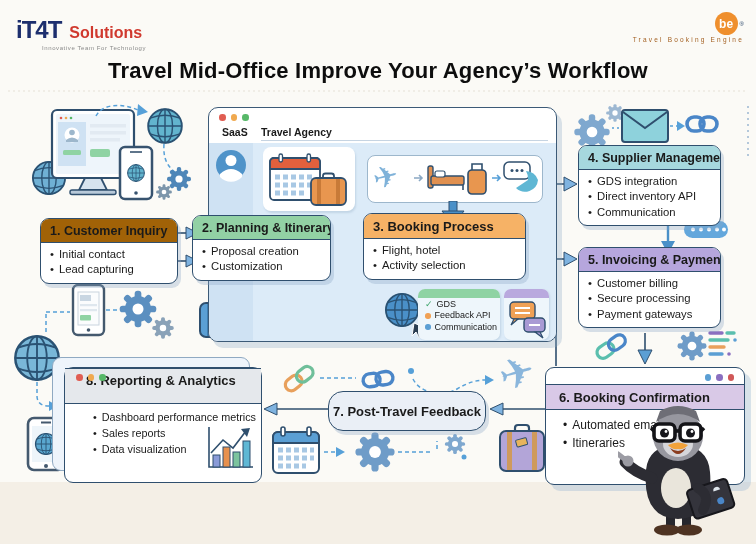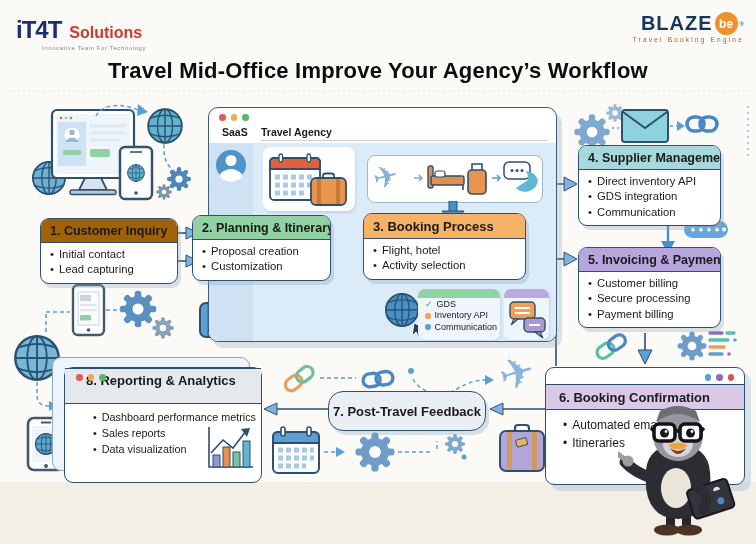--- a/index.html
+++ b/index.html
@@ -97,21 +97,20 @@
   <div class="logoL">
     <div class="row">
       <span class="brand">iT4T</span>
         <i></i>
       <span class="suffix">Solutions</span>
     </div>
     <div class="tag">Innovative Team For Technology</div>
   </div>
   <div class="logoR">
     <div class="row">
-      <span class="brand">BLAZE</span>
       <span class="badge">be</span>
       <span class="reg">®</span>
     </div>
     <div class="tag">Travel Booking Engine</div>
   </div>
   <div class="title">Travel Mid-Office Improve Your Agency’s Workflow</div>
 
   <svg class="scene" width="756" height="544" viewBox="0 0 756 544">
     <defs>
       <g id="gear">
@@ -388,21 +387,21 @@
         <path d="M33,32 l12,5 l-6,2 l3,6 l-4,2 l-3,-6 l-4,4 z" fill="#2b3e52" stroke="#fff" stroke-width="1"></path>
       </svg>
       <div class="legend-card">
         <div class="legend-strip"></div>
         <div class="leg-row">
             <span class="leg-check">✓</span>
             <span>GDS</span>
           </div>
         <div class="leg-row">
             <span class="leg-dot ld-org"></span>
-            <span>Inventory API</span>
+            <span>Feedback API</span>
           </div>
         <div class="leg-row">
             <span class="leg-dot ld-blu"></span>
             <span>Communication</span>
           </div>
       </div>
       <div class="chat-card">
         <div class="chat-strip"></div>
         <svg width="45" height="42">
           <rect x="6" y="4" width="25" height="17" rx="4" fill="#f0a155" stroke="#2f4f6e" stroke-width="1.4"></rect>
@@ -434,31 +433,31 @@
   <div class="step box3">
     <div class="step-h">3. Booking Process</div>
     <div class="step-b">
       <div class="bl">Flight, hotel</div>
       <div class="bl">Activity selection</div>
     </div>
   </div>
   <div class="step box4">
     <div class="step-h">4. Supplier Management</div>
     <div class="step-b">
+      <div class="bl">GDS integration</div>
       <div class="bl">Direct inventory API</div>
-      <div class="bl">GDS integration</div>
       <div class="bl">Communication</div>
     </div>
   </div>
   <div class="step box5">
     <div class="step-h">5. Invoicing &amp; Payment</div>
     <div class="step-b">
       <div class="bl">Customer billing</div>
       <div class="bl">Secure processing</div>
-      <div class="bl">Payment billing</div>
+      <div class="bl">Payment gateways</div>
     </div>
   </div>
 
   <div class="win win6">
     <div class="dots">
         <i class="d-blu"></i>
         <i class="d-pur"></i>
         <i class="d-rd2"></i>
       </div>
     <div class="w-h">6. Booking Confirmation</div>

